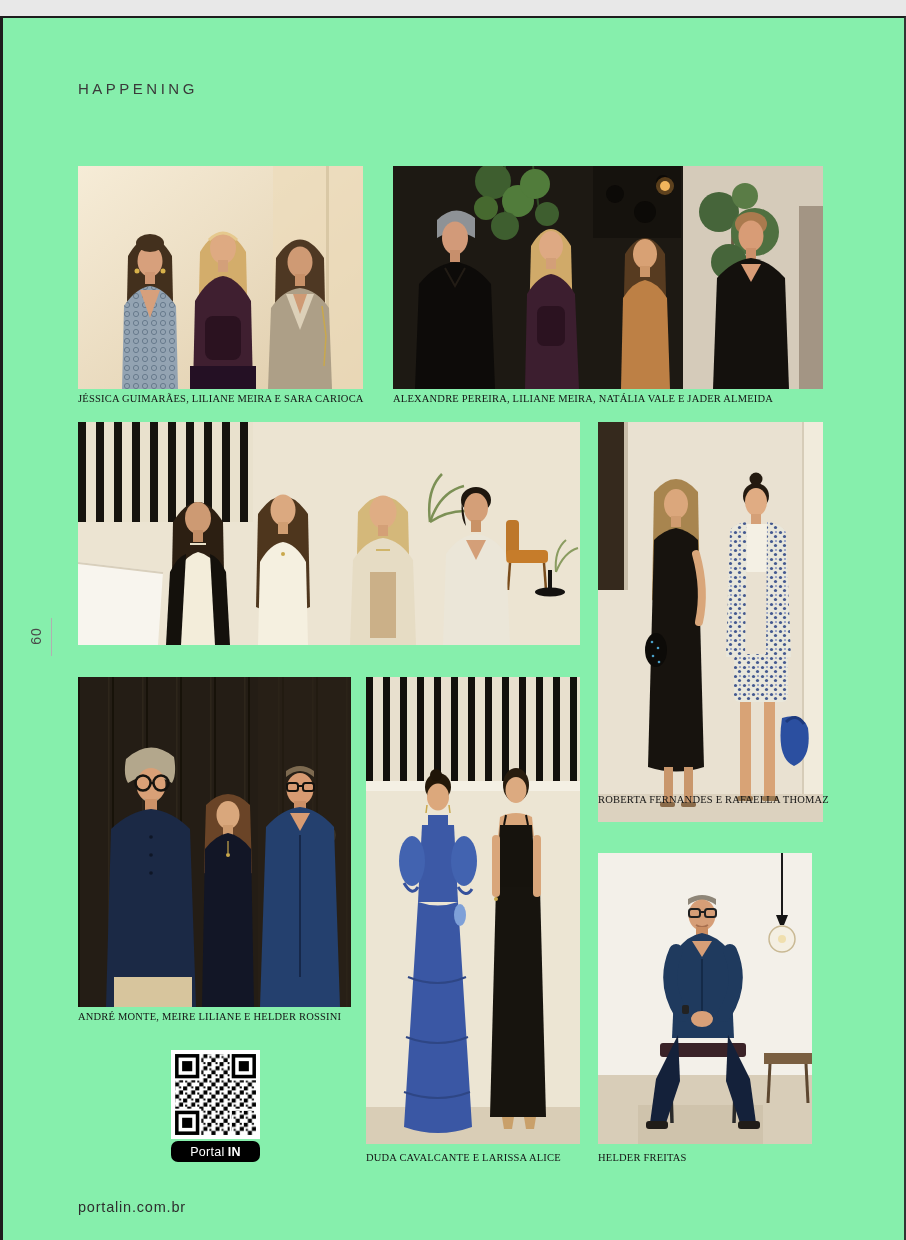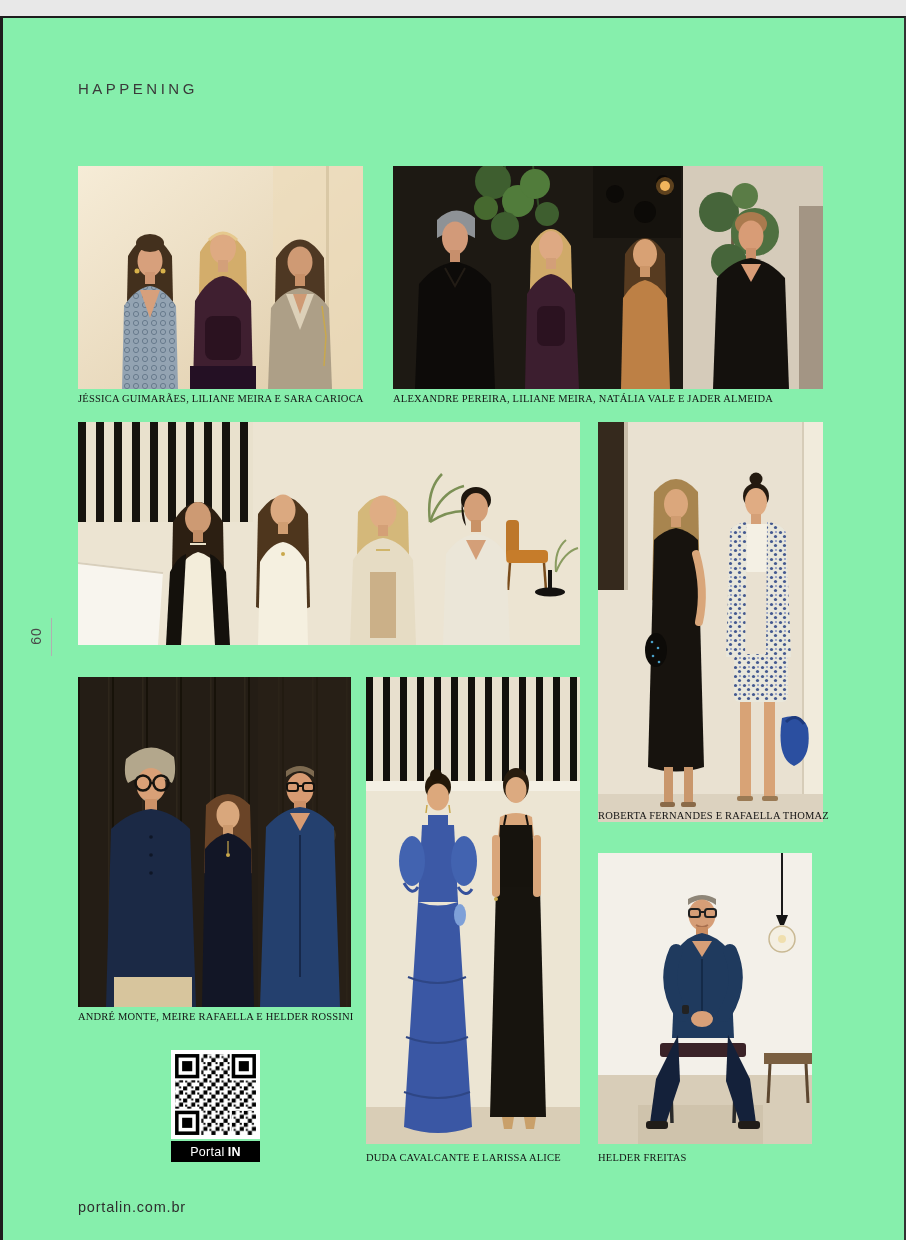--- a/index.html
+++ b/index.html
@@ -44,20 +44,21 @@
     color:#141414;
     white-space:nowrap;
   }
   .qr-wrap{position:absolute;left:168px;top:1032px;width:89px;}
   .qr-code{width:89px;height:89px;display:block;}
   .qr-label{
     margin-top:2px;width:89px;height:21px;background:#000;
     color:#fff;display:flex;align-items:center;justify-content:center;
     font-size:12.5px;letter-spacing:0.3px;
     font-family:"Liberation Sans", sans-serif;
+    border-radius:7px;
   }
   .qr-label .bold{font-weight:700;margin-left:3px;}
   .footer-url{
     position:absolute;left:75px;top:1181px;
     font-size:14.5px;letter-spacing:0.8px;color:#2e2e2e;
     font-family:"Liberation Sans", sans-serif;
     text-align:right;
   }
 </style>
 </head>
@@ -272,21 +273,21 @@
       <path d="M169,100 Q180,100 188,110 L193,235 L168,235 Z" fill="url(#p-floral)"></path>
       <rect x="136" y="232" width="54" height="48" rx="6" fill="url(#p-floral)"></rect>
       <rect x="142" y="280" width="11" height="96" fill="#d8a376"></rect>
       <rect x="166" y="280" width="11" height="96" fill="#d8a376"></rect>
       <rect x="139" y="374" width="16" height="5" rx="2" fill="#9a7a54"></rect>
       <rect x="164" y="374" width="16" height="5" rx="2" fill="#9a7a54"></rect>
       <path d="M184,296 q20,-6 26,10 q4,30 -14,38 q-18,-8 -12,-48" fill="#2b4fa0"></path>
       <path d="M188,300 q10,-10 18,2" fill="none" stroke="#1d3a7e" stroke-width="3"></path>
     </svg>
   </div>
-  <div class="caption" style="left:595px;top:792px;">ROBERTA FERNANDES E RAFAELLA THOMAZ</div>
+  <div class="caption" style="left:595px;top:776px;">ROBERTA FERNANDES E RAFAELLA THOMAZ</div>
 
   <div class="photo" style="left:75px;top:659px;width:273px;height:330px;">
     <svg viewBox="0 0 273 330" preserveAspectRatio="none">
       <defs>
         <pattern id="p-wood" width="34" height="330" patternUnits="userSpaceOnUse">
           <rect width="34" height="330" fill="#241d15"></rect>
           <rect width="2" height="330" fill="#171209"></rect>
           <rect x="30" width="1.5" height="330" fill="#2e261b"></rect>
         </pattern>
       </defs>
@@ -318,21 +319,21 @@
       <ellipse cx="222" cy="112" rx="13.5" ry="16" fill="#d89b72"></ellipse>
       <rect x="209" y="106" width="11" height="8" rx="2.5" fill="none" stroke="#14120e" stroke-width="2"></rect>
       <rect x="225" y="106" width="11" height="8" rx="2.5" fill="none" stroke="#14120e" stroke-width="2"></rect>
       <line x1="220" y1="109" x2="225" y2="109" stroke="#14120e" stroke-width="2"></line>
       <rect x="216" y="124" width="12" height="12" fill="#cc8f66"></rect>
       <path d="M182,330 L188,150 Q204,132 222,130 Q240,132 256,150 L262,330 Z" fill="#24406e"></path>
       <path d="M212,136 L222,154 L232,136 Z" fill="#d89b72"></path>
       <line x1="222" y1="158" x2="222" y2="300" stroke="#16284a" stroke-width="2"></line>
     </svg>
   </div>
-  <div class="caption" style="left:75px;top:993px;">ANDRÉ MONTE, MEIRE RAFAELLA E HELDER ROSSINI</div>
+  <div class="caption" style="left:75px;top:993px;">ANDRÉ MONTE, MEIRE LILIANE E HELDER ROSSINI</div>
 
   <div class="photo" style="left:363px;top:659px;width:214px;height:467px;">
     <svg viewBox="0 0 214 467" preserveAspectRatio="none">
       <defs>
         <pattern id="p-slats6" width="17" height="10" patternUnits="userSpaceOnUse">
           <rect width="17" height="10" fill="#e8e0ce"></rect>
           <rect width="7" height="10" fill="#13100c"></rect>
         </pattern>
       </defs>
       <rect width="214" height="467" fill="#ece5d3"></rect>

